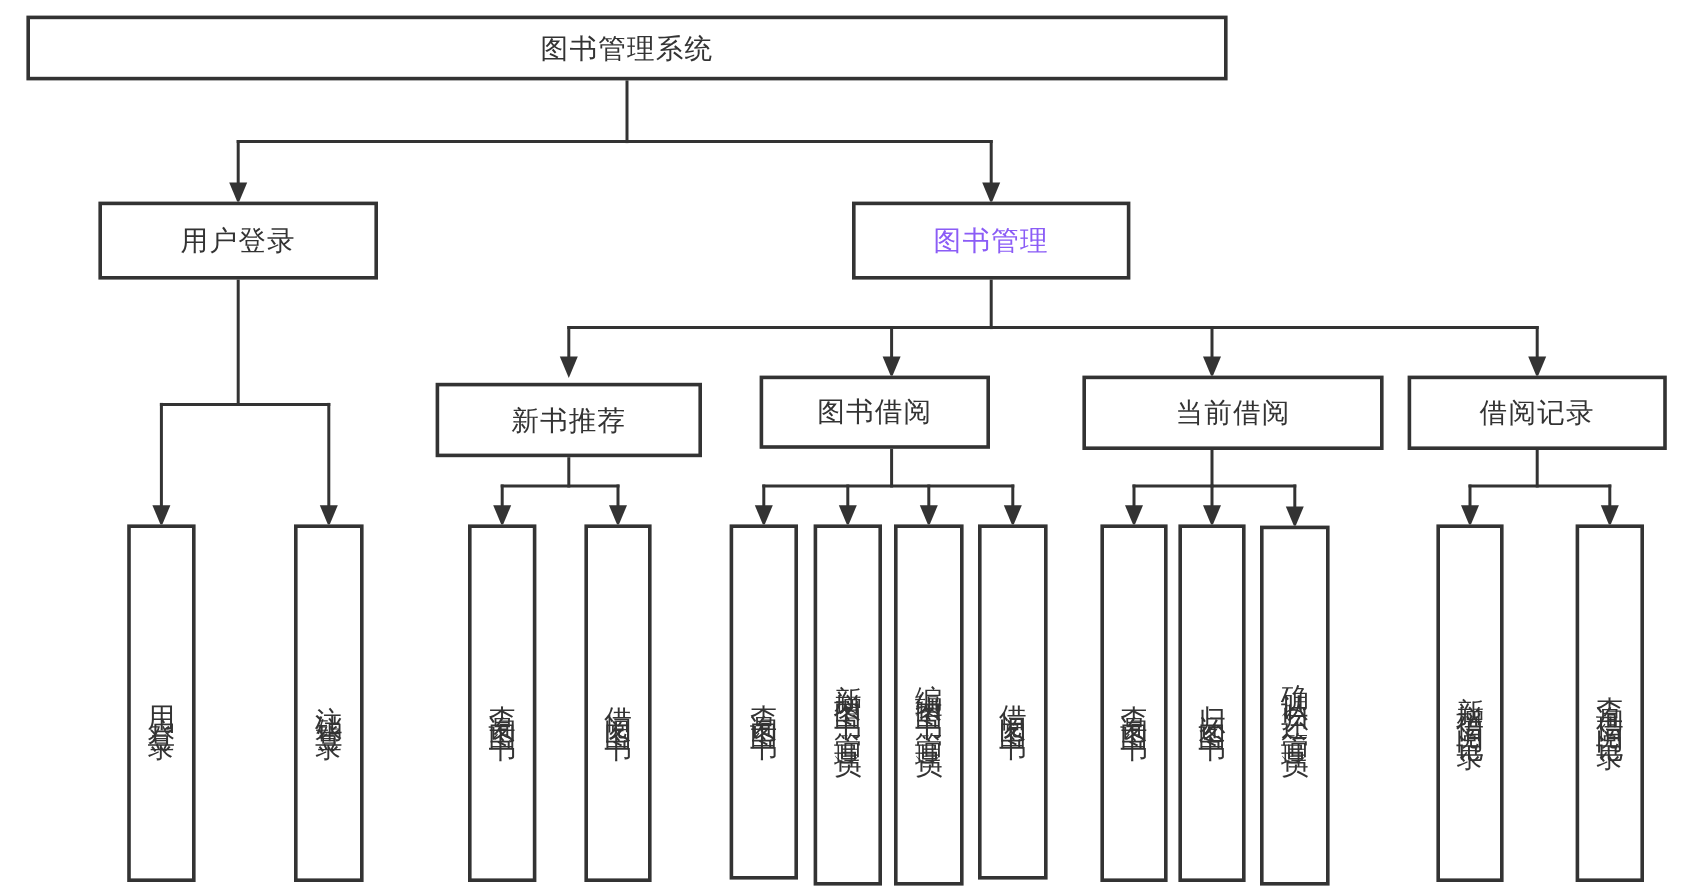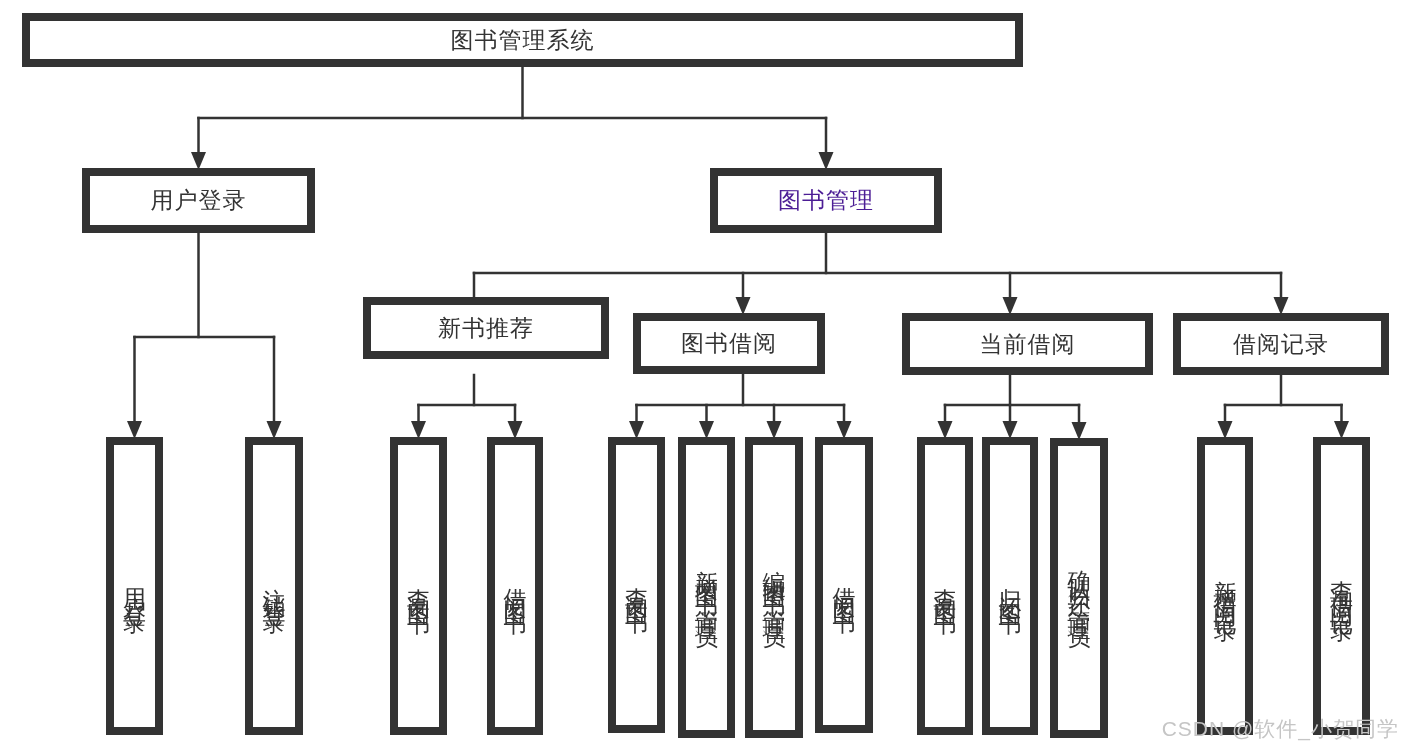--- a/index.html
+++ b/index.html
@@ -17,21 +17,21 @@
   }
   #connector-layer {
     position: absolute;
     left: 0;
     top: 0;
     z-index: 0;
   }
   .node {
     position: absolute;
     box-sizing: border-box;
-    border: 8px solid #c4b5fd;
+    border: 3px solid #c4b5fd;
     background: #ffffff;
     display: flex;
     align-items: center;
     justify-content: center;
     color: #333333;
     z-index: 1;
     text-align: center;
   }
   .node.horizontal {
     font-size: 23px;
@@ -110,33 +110,32 @@
       <line x1="1281" y1="375" x2="1281" y2="405" stroke="#333333" stroke-width="2.5" stroke-linecap="square"></line>
       <line x1="1225" y1="405" x2="1341.5" y2="405" stroke="#333333" stroke-width="2.5" stroke-linecap="square"></line>
       <line x1="1225" y1="405" x2="1225" y2="423" stroke="#333333" stroke-width="2.5" stroke-linecap="square"></line>
       <polygon points="1217.5,421 1232.5,421 1225,439" fill="#333333"></polygon>
       <line x1="1341.5" y1="405" x2="1341.5" y2="423" stroke="#333333" stroke-width="2.5" stroke-linecap="square"></line>
       <polygon points="1334,421 1349,421 1341.5,439" fill="#333333"></polygon>
     </svg>
   <div id="nodes-layer">
       <div class="node horizontal" style="left: 22px; top: 13px; width: 1001px; height: 54px; border-color: rgb(51, 51, 51); color: rgb(51, 51, 51);">图书管理系统</div>
       <div class="node horizontal" style="left: 82px; top: 168px; width: 233px; height: 65px; border-color: rgb(51, 51, 51); color: rgb(51, 51, 51);">用户登录</div>
-      <div class="node horizontal" style="left: 710px; top: 168px; width: 232px; height: 65px; border-color: rgb(51, 51, 51); color: #4c1d95;">图书管理</div>
-      <div class="node horizontal" style="left: 363px; top: 297px; width: 246px; height: 62px; border-color: rgb(51, 51, 51); color: rgb(51, 51, 51);">新书推荐</div>
+      <div class="node horizontal" style="left: 710px; top: 168px; width: 232px; height: 65px; border-color: rgb(51, 51, 51); color: #8b5cf6;">图书管理</div>
+      <div class="node horizontal" style="left: 363px; top: 319px; width: 222px; height: 62px; border-color: rgb(51, 51, 51); color: rgb(51, 51, 51);">新书推荐</div>
       <div class="node horizontal" style="left: 633px; top: 313px; width: 192px; height: 61px; border-color: rgb(51, 51, 51); color: rgb(51, 51, 51);">图书借阅</div>
       <div class="node horizontal" style="left: 902px; top: 313px; width: 251px; height: 62px; border-color: rgb(51, 51, 51); color: rgb(51, 51, 51);">当前借阅</div>
       <div class="node horizontal" style="left: 1173px; top: 313px; width: 216px; height: 62px; border-color: rgb(51, 51, 51); color: rgb(51, 51, 51);">借阅记录</div>
       <div class="node vertical" style="left: 106px; top: 437px; width: 57px; height: 298px; border-color: rgb(51, 51, 51); color: rgb(51, 51, 51);">用户登录</div>
       <div class="node vertical" style="left: 245px; top: 437px; width: 58px; height: 298px; border-color: rgb(51, 51, 51); color: rgb(51, 51, 51);">注销登录</div>
       <div class="node vertical" style="left: 390px; top: 437px; width: 57px; height: 298px; border-color: rgb(51, 51, 51); color: rgb(51, 51, 51);">查询图书</div>
       <div class="node vertical" style="left: 487px; top: 437px; width: 56px; height: 298px; border-color: rgb(51, 51, 51); color: rgb(51, 51, 51);">借阅图书</div>
       <div class="node vertical" style="left: 608px; top: 437px; width: 57px; height: 296px; border-color: rgb(51, 51, 51); color: rgb(51, 51, 51);">查询图书</div>
       <div class="node vertical" style="left: 678px; top: 437px; width: 57px; height: 301px; border-color: rgb(51, 51, 51); color: rgb(51, 51, 51);">新增图书（管理员）</div>
       <div class="node vertical" style="left: 745px; top: 437px; width: 58px; height: 301px; border-color: rgb(51, 51, 51); color: rgb(51, 51, 51);">编辑图书（管理员）</div>
       <div class="node vertical" style="left: 815px; top: 437px; width: 58px; height: 296px; border-color: rgb(51, 51, 51); color: rgb(51, 51, 51);">借阅图书</div>
       <div class="node vertical" style="left: 917px; top: 437px; width: 56px; height: 298px; border-color: rgb(51, 51, 51); color: rgb(51, 51, 51);">查询图书</div>
       <div class="node vertical" style="left: 982px; top: 437px; width: 56px; height: 298px; border-color: rgb(51, 51, 51); color: rgb(51, 51, 51);">归还图书</div>
       <div class="node vertical" style="left: 1050px; top: 438px; width: 58px; height: 300px; border-color: rgb(51, 51, 51); color: rgb(51, 51, 51);">确认归还（管理员）</div>
       <div class="node vertical" style="left: 1197px; top: 437px; width: 56px; height: 298px; border-color: rgb(51, 51, 51); color: rgb(51, 51, 51);">新增借阅记录</div>
       <div class="node vertical" style="left: 1313px; top: 437px; width: 57px; height: 298px; border-color: rgb(51, 51, 51); color: rgb(51, 51, 51);">查询借阅记录</div>
     </div>
-  <div class="watermark" style="color: rgb(197, 197, 197);">CSDN @软件_小贺同学</div>
 </div>
 
 </body></html>

